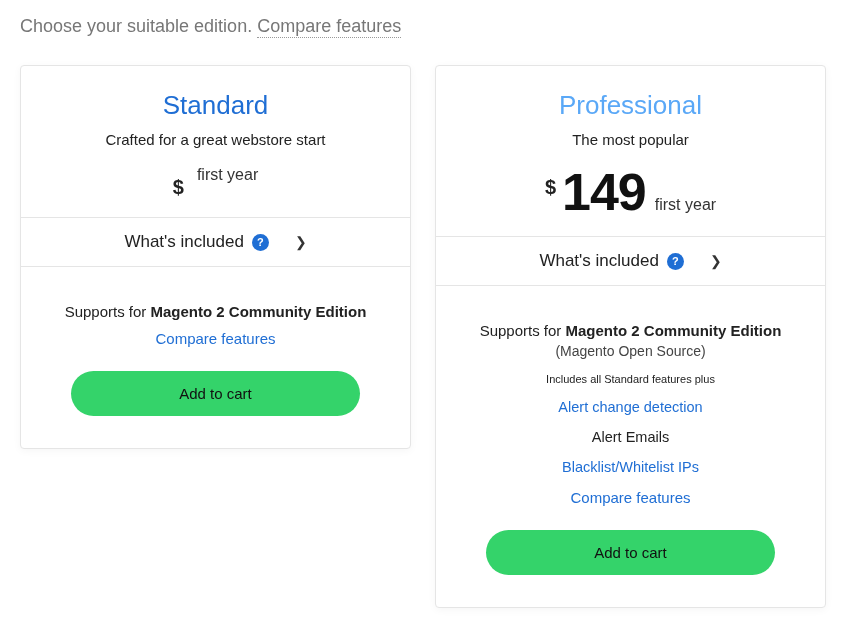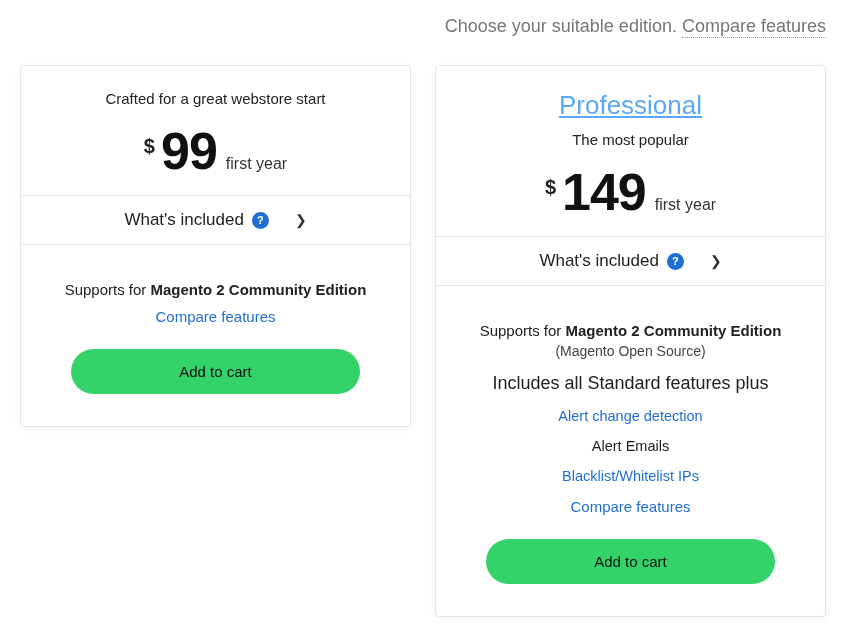--- a/index.html
+++ b/index.html
@@ -6,21 +6,21 @@
       margin: 0;
       padding: 0;
       box-sizing: border-box;
       font-family: -apple-system, BlinkMacSystemFont, "Segoe UI", sans-serif;
     }
     body {
       background: #ffffff;
       padding: 16px 20px 40px;
     }
     .header-text {
-      text-align: right;
+      text-align: left;
       color: #777;
       font-size: 18px;
       margin-bottom: 28px;
     }
     .header-text .compare-link {
       color: #777;
       text-decoration: none;
       border-bottom: 1px dotted #999;
       padding-bottom: 1px;
     }
@@ -41,21 +41,21 @@
     .plan-top {
       padding: 24px 20px 18px;
       text-align: center;
     }
     .plan-title {
       font-size: 26px;
       font-weight: 500;
       margin-bottom: 10px;
     }
     .title-dark { color: #1f6ed4; }
-    .title-light { color: #5aa8f7; text-decoration: underline; }
+    .title-light { color: #5aa8f7; }
     .plan-tagline {
       color: #222;
       font-size: 15px;
       margin-bottom: 18px;
     }
     .price-row {
       display: flex;
       align-items: baseline;
       justify-content: center;
       gap: 2px;
@@ -122,21 +122,21 @@
     }
     .supports strong {
       font-weight: 700;
     }
     .sub-note {
       font-size: 14px;
       color: #444;
       margin-bottom: 10px;
     }
     .feature-intro {
-      font-size: 18px;
+      font-size: 11px;
       color: #222;
       margin-top: 14px;
     }
     .feature-link {
       display: block;
       color: #1f6ed4;
       font-size: 14.5px;
       text-decoration: none;
       margin: 14px 0;
     }
@@ -173,24 +173,24 @@
 <body>
 
 <div class="header-text">
   <span>Choose your suitable edition. </span><a href="#" class="compare-link">Compare features</a>
 </div>
 
 <div class="plans">
 
   <div class="plan-card">
     <div class="plan-top">
+      <div class="plan-title title-dark">Standard</div>
       <div class="plan-tagline">Crafted for a great webstore start</div>
       <div class="price-row">
         <span class="currency">$</span>
-        <span class="amount">99</span>
         <span class="period">first year</span>
       </div>
     </div>
     <div class="included-row">
       <span>What's included</span>
       <span class="info-icon">?</span>
       <span class="chevron">❯</span>
     </div>
     <div class="plan-body">
       <div class="spacer-sm"></div>

